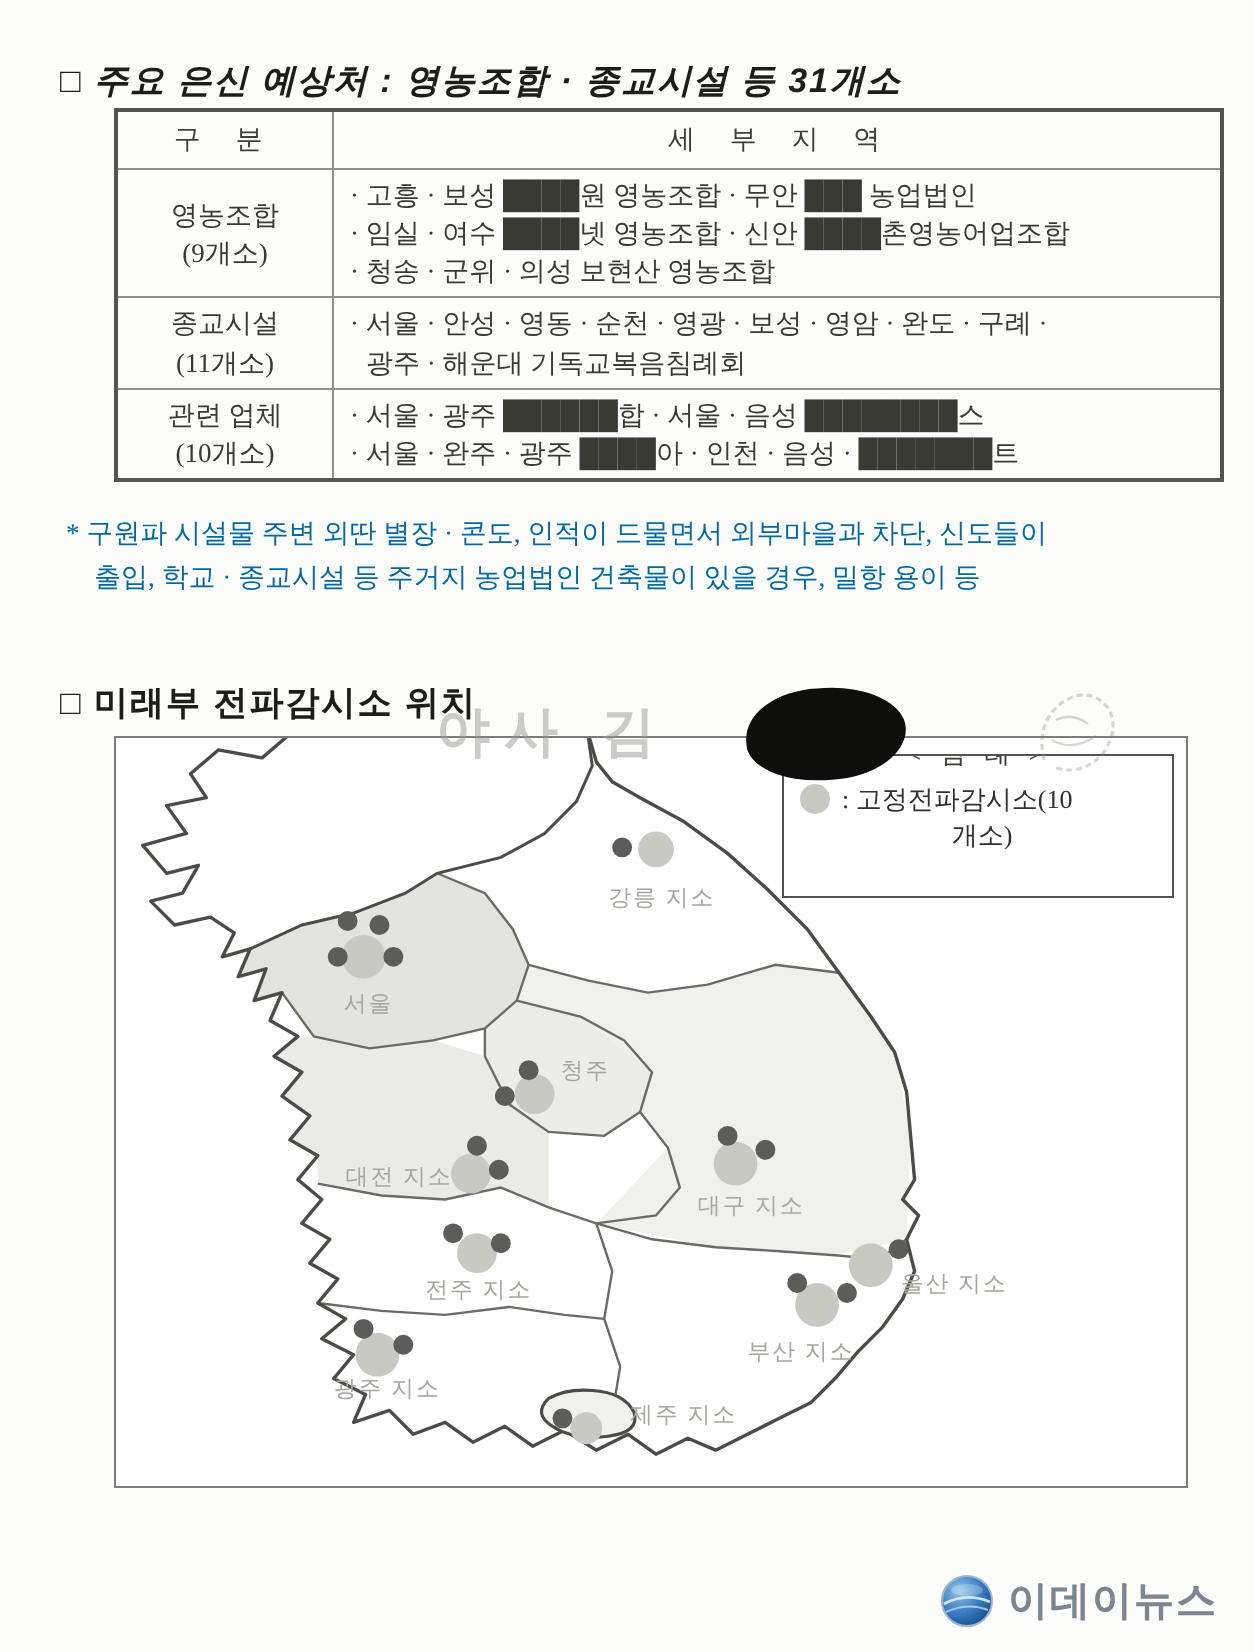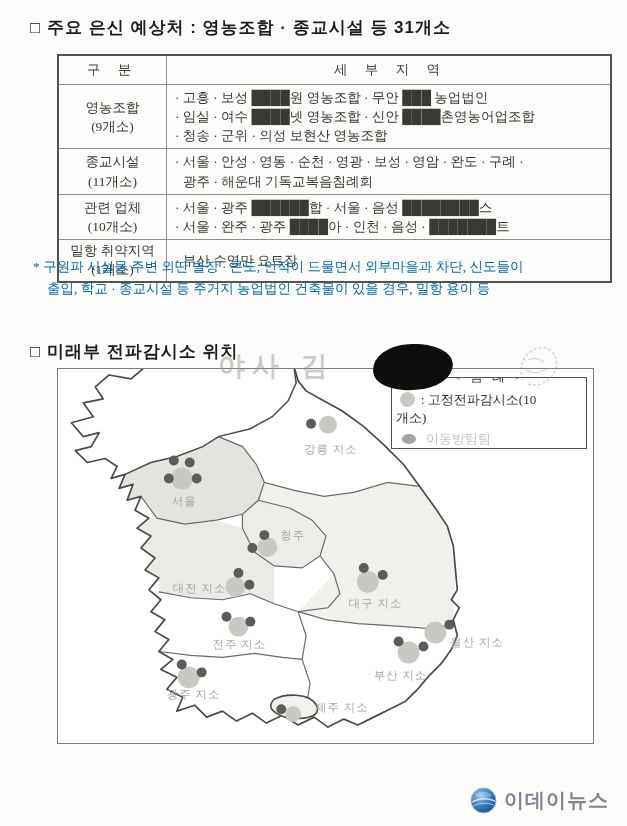--- a/index.html
+++ b/index.html
@@ -74,41 +74,41 @@
   .legend-title{
     position:absolute;top:-10px;left:50%;transform:translateX(-50%);
     background:#fff;padding:0 7px;font-size:13px;letter-spacing:3px;
     color:#3c3c38;white-space:nowrap;
   }
   .legend-row1{margin:13px 0 0 8px;font-size:13px;color:#2f2f2b;white-space:nowrap;}
   .legend-dot-fixed{
     display:inline-block;width:15px;height:15px;border-radius:50%;
     background:#c9c9c3;vertical-align:-3px;margin-right:6px;
   }
-  .legend-wrap{margin:0 0 0 4px;font-size:13px;color:#2f2f2b;}
+  .legend-wrap{margin:0 0 0 4px;font-size:13px;color:#2f2f2b;text-align:center;}
   .legend-row2{margin:3px 0 0 10px;font-size:13px;color:#8a8a84;opacity:.5;white-space:nowrap;}
   .legend-dot-mobile{
     display:inline-block;width:14px;height:10px;border-radius:50%;
     background:#4f4f4b;vertical-align:-1px;margin-right:10px;
   }
   
   .footer-logo{
     position:absolute;right:18px;top:787px;display:flex;gap:7px;
   }
   .footer-logo-text{
     font-family:"Liberation Sans","DejaVu Sans",sans-serif;
     font-size:20px;font-weight:bold;color:#7d8591;letter-spacing:1px;
   }
 </style>
 </head>
 <body>
 
 <div class="page">
 
-  <div class="sec-title" style="top:16px;">□ 주요 은신 예상처 : 영농조합 · 종교시설 등 31개소</div>
+  <div class="sec-title" style="top:29px;font-style:italic;">□ 주요 은신 예상처 : 영농조합 · 종교시설 등 31개소</div>
 
   <table class="doc-table">
     <tbody>
         <tr>
       <th class="col-cat">구  분</th>
       <th class="col-det" style="text-align:center;">세  부  지  역</th>
     </tr>
     <tr style="height:60px;">
       <td class="col-cat">
         <span class="cat-name">영농조합</span>
@@ -131,29 +131,20 @@
       </td>
     </tr>
     <tr style="height:38px;">
       <td class="col-cat">
         <span class="cat-name">관련 업체</span>
         <span class="cat-count">(10개소)</span>
       </td>
       <td class="col-det">
         <span class="det-line">· 서울 · 광주 ██████합   · 서울 · 음성 ████████스</span>
         <span class="det-line">· 서울 · 완주 · 광주 ████아  · 인천 · 음성 · ███████트</span>
-      </td>
-    </tr>
-    <tr style="height:42px;">
-      <td class="col-cat">
-        <span class="cat-name">밀항 취약지역</span>
-        <span class="cat-count">(1개소)</span>
-      </td>
-      <td class="col-det">
-        <span class="det-line">· 부산 수영만 요트장</span>
       </td>
     </tr>
   </tbody>
     </table>
 
   <div class="footnote">
     <span class="fn1">* 구원파 시설물 주변 외딴 별장 · 콘도, 인적이 드물면서 외부마을과 차단, 신도들이</span>
     <span class="fn2">출입, 학교 · 종교시설 등 주거지 농업법인 건축물이 있을 경우, 밀항 용이 등</span>
   </div>
 
@@ -237,23 +228,20 @@
       <text class="map-label" x="316" y="312">부산 지소</text>
       <text class="map-label" x="257" y="344">제주 지소</text>
     </svg>
 
     <div class="legend">
       <span class="legend-title">&lt; 범 례 &gt;</span>
       <div class="legend-row1">
         <span class="legend-dot-fixed"></span><span>: 고정전파감시소(10</span>
       </div>
       <div class="legend-wrap">개소)</div>
-      <div class="legend-row2">
-        <span class="legend-dot-mobile"></span><span>이동방탐팀</span>
-      </div>
     </div>
   </div>
 
   <div class="footer-logo">
     <svg width="27" height="27" viewBox="0 0 27 27">
       <defs>
         <radialGradient id="gg" cx="35%" cy="30%" r="80%">
           <stop offset="0%" stop-color="#8ec4e8"></stop>
           <stop offset="55%" stop-color="#3a7cc0"></stop>
           <stop offset="100%" stop-color="#14498a"></stop>

